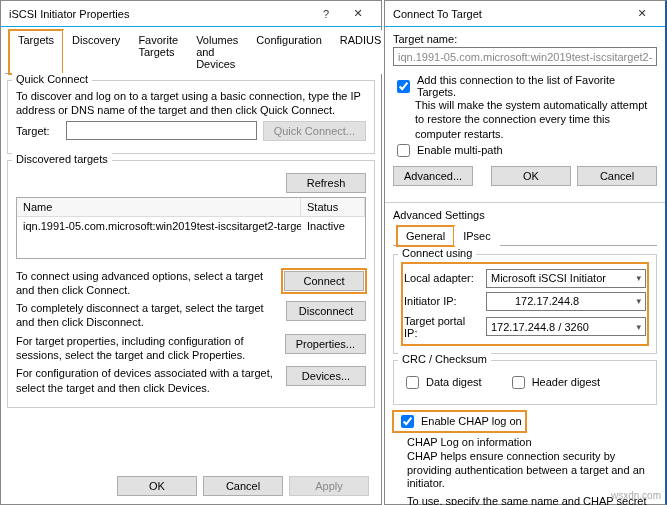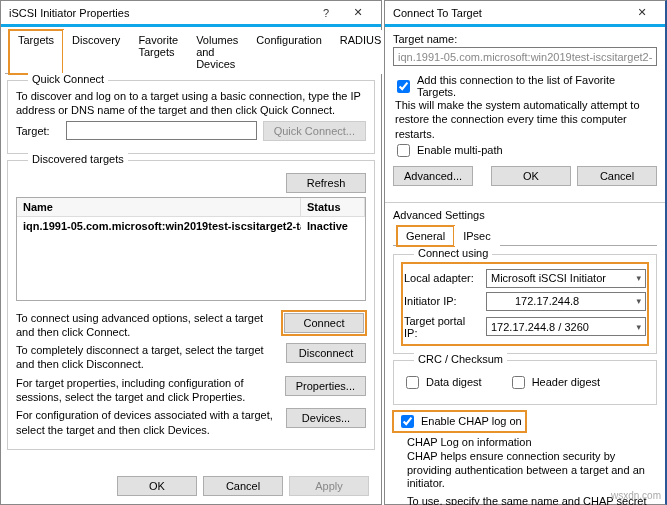--- a/index.html
+++ b/index.html
@@ -1,26 +1,26 @@
 <!DOCTYPE html>
 <html><head>
 <meta charset="utf-8">
 <style>
 * { box-sizing: border-box; font-family: "Segoe UI", Tahoma, sans-serif; font-size: 11px; }
 body { margin: 0; background: #fff; position: relative; width: 667px; height: 505px; overflow: hidden; }
 .window { position: absolute; background: #fff; border: 1px solid #888; }
-.titlebar { height: 26px; background: #fff; display: flex; align-items: center; padding: 0 8px; border-bottom: 3px solid #0ea5e9; justify-content: space-between; }
+.titlebar { height: 26px; background: #fff; display: flex; align-items: center; padding: 0 8px; border-bottom: 1px solid #0ea5e9; justify-content: space-between; }
 .titlebar .title { font-size: 11px; }
 .winbtns { display: flex; gap: 2px; }
 .winbtn { width: 30px; height: 20px; display: flex; align-items: center; justify-content: center; font-size: 11px; color: #333; }
 .tabs { display: flex; border-bottom: 1px solid #aaa; padding: 0 4px; margin-top: 2px; }
 .tab { padding: 3px 8px; border: 1px solid transparent; position: relative; top: 1px; background: #fff; }
 .tab.active { border: 1px solid #aaa; border-bottom: 1px solid #fff; }
 .group { border: 1px solid #ccc; margin: 6px 6px; padding: 8px; position: relative; }
-.group-title { position: absolute; top: -8px; left: 20px; background: #fff; padding: 0 4px; font-size: 11px; }
+.group-title { position: absolute; top: -8px; left: 4px; background: #fff; padding: 0 4px; font-size: 11px; }
 .btn { background: #e1e1e1; border: 1px solid #adadad; padding: 2px 10px; min-width: 80px; text-align: center; height: 20px; display: inline-flex; align-items: center; justify-content: center; }
 .btn.disabled { color: #888; border-color: #ccc; }
 input[type="text"] { border: 1px solid #7a7a7a; height: 19px; padding: 1px 4px; background: #fff; }
 .row { display: flex; align-items: center; gap: 6px; margin: 4px 0; }
 .table { border: 1px solid #aaa; background: #fff; }
 .thead { display: flex; background: #f7f7f7; border-bottom: 1px solid #ddd; }
 .th { padding: 3px 6px; border-right: 1px solid #ddd; }
 .trow { display: flex; }
 .td { padding: 3px 6px; }
 .hl-orange { outline: 2px solid #e8922c; outline-offset: -1px; }
@@ -62,21 +62,21 @@
       <input type="text" style="flex: 1 1 0%;" value="">
       <button class="btn disabled" style="min-width:92px;">Quick Connect...</button>
     </div>
   </div>
 
   <div class="group">
     <span class="group-title">Discovered targets</span>
     <div class="row" style="justify-content:flex-end;">
       <button class="btn" style="min-width:80px;">Refresh</button>
     </div>
-    <div class="table" style="height:104px;font-weight:bold;">
+    <div class="table" style="height:62px;">
       <div class="thead">
         <div class="th" style="flex:1;">Name</div>
         <div class="th" style="width:64px;">Status</div>
       </div>
       <div class="trow">
         <div class="td" style="flex:1; white-space:nowrap; overflow:hidden;">iqn.1991-05.com.microsoft:win2019test-iscsitarget2-target</div>
         <div class="td" style="width:64px;">Inactive</div>
       </div>
     </div>
 
@@ -113,21 +113,21 @@
     </div>
   </div>
 
   <div style="padding:6px 8px;">
     <div>Target name:</div>
     <input type="text" style="width: 100%; margin-top: 2px; color: rgb(136, 136, 136);" value="iqn.1991-05.com.microsoft:win2019test-iscsitarget2-target">
     <div class="cb" style="margin-top:8px;">
       <input type="checkbox" checked="" style="">
       <span>Add this connection to the list of Favorite Targets.</span>
     </div>
-    <div style="margin-left:2px; line-height:1.3;">This will make the system automatically attempt to restore the connection every time this computer restarts.</div>
+    <div style="margin-left:22px; line-height:1.3;">This will make the system automatically attempt to restore the connection every time this computer restarts.</div>
     <div class="cb" style="">
       <input type="checkbox" style="">
       <span>Enable multi-path</span>
     </div>
     <div class="row" style="margin-top:6px; justify-content:space-between;">
       <button class="btn">Advanced...</button>
       <div style="display:flex; gap:6px;">
         <button class="btn">OK</button>
         <button class="btn">Cancel</button>
       </div>

